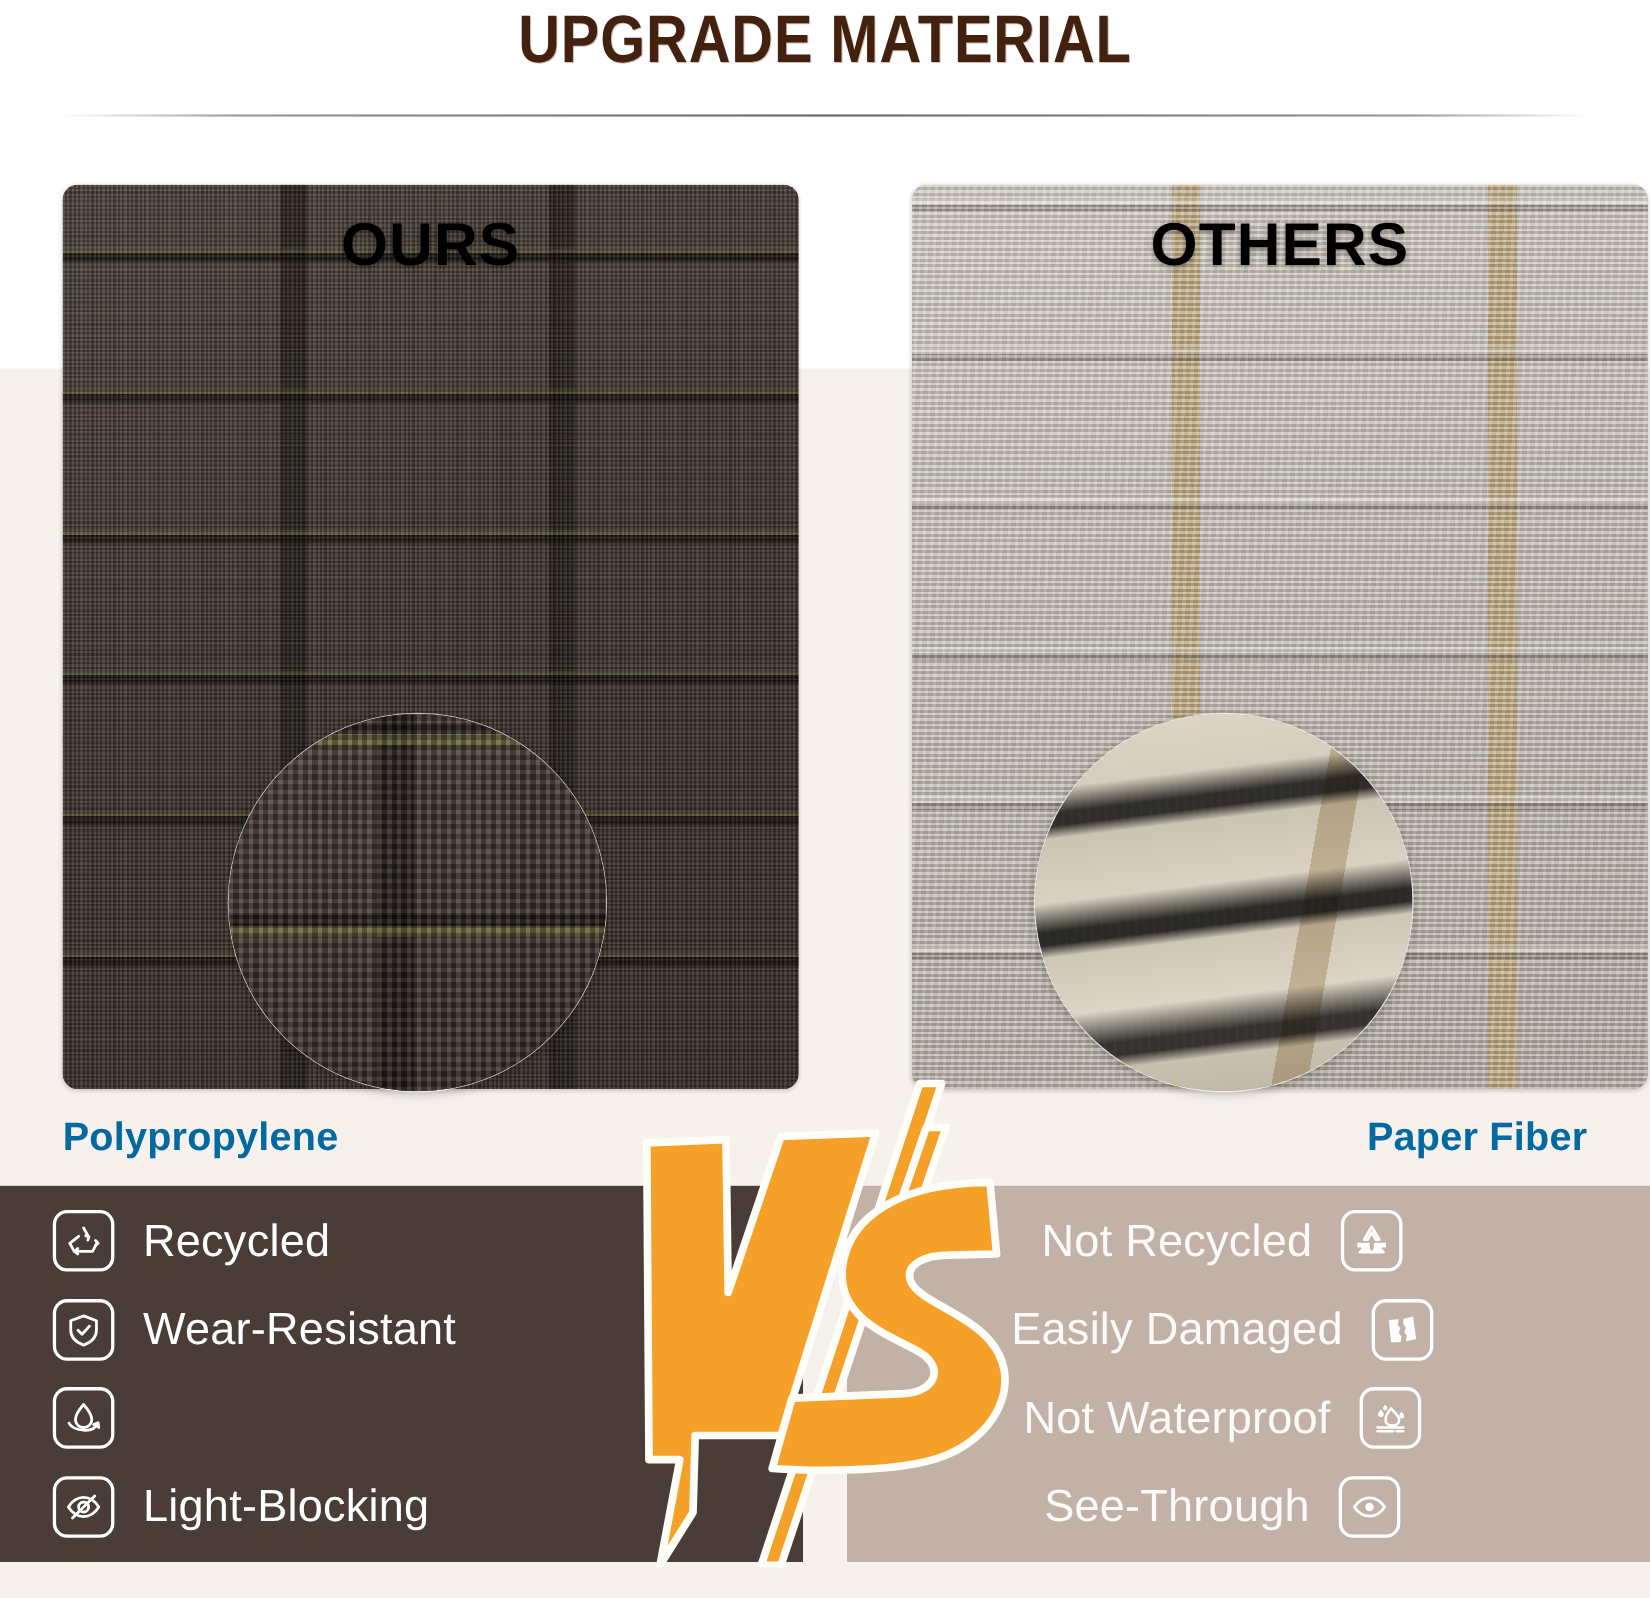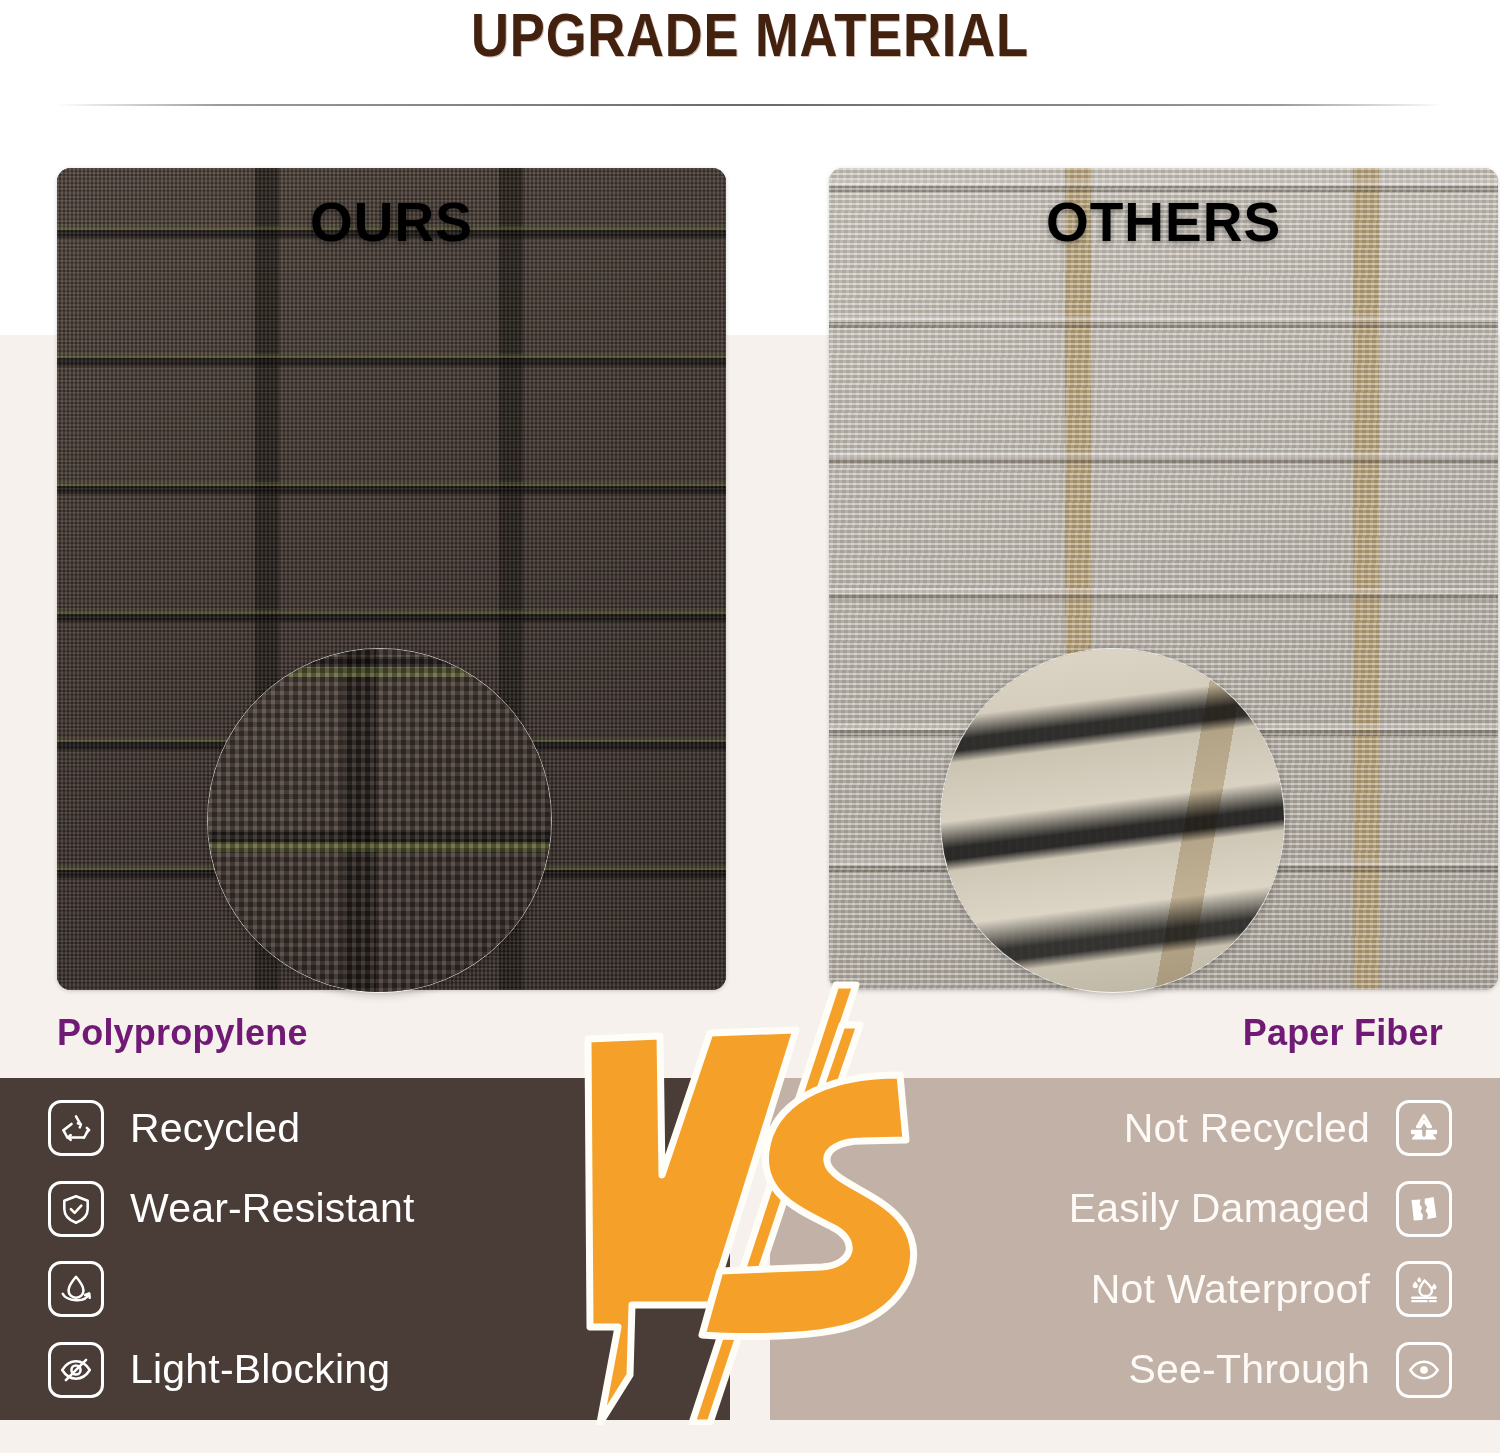--- a/index.html
+++ b/index.html
@@ -190,21 +190,21 @@
     mix-blend-mode: multiply;
     opacity:.75;
   }
 
   
   .mat-label {
     position: absolute;
     top: 1012px;
     font-size: 36px;
     font-weight: bold;
-    color: #701a75;
+    color: #0369a1;
     letter-spacing: .2px;
   }
   .mat-left  { left: 57px; }
   .mat-right { right: 57px; }
 
   
   .bar {
     position: absolute;
     top: 1078px;
     height: 342px;
@@ -220,21 +220,21 @@
 
   .feat-list {
     position: absolute;
     top: 10px;
     display: flex;
     flex-direction: column;
     justify-content: space-around;
     height: 322px;
   }
   .feat-left-list  { left: 48px; right: 0;  align-items: flex-start; }
-  .feat-right-list { right: 48px; left: 0;  align-items: flex-end; }
+  .feat-right-list { right: 48px; left: 0;  align-items: center; }
 
   .feat-row {
     display: flex;
     align-items: center;
     gap: 26px;
     height: 62px;
   }
   .feat-row.rtl { flex-direction: row-reverse; gap: 26px; }
 
   .feat-icon {

